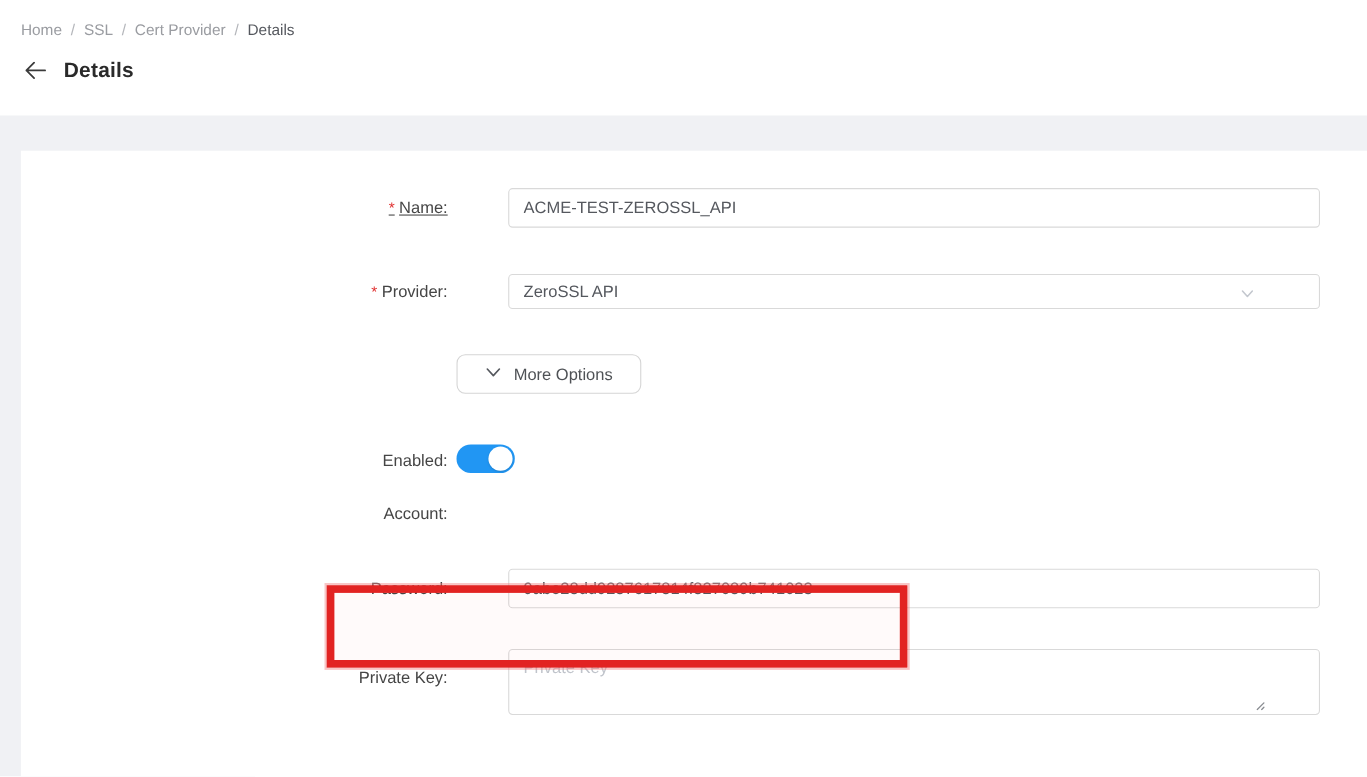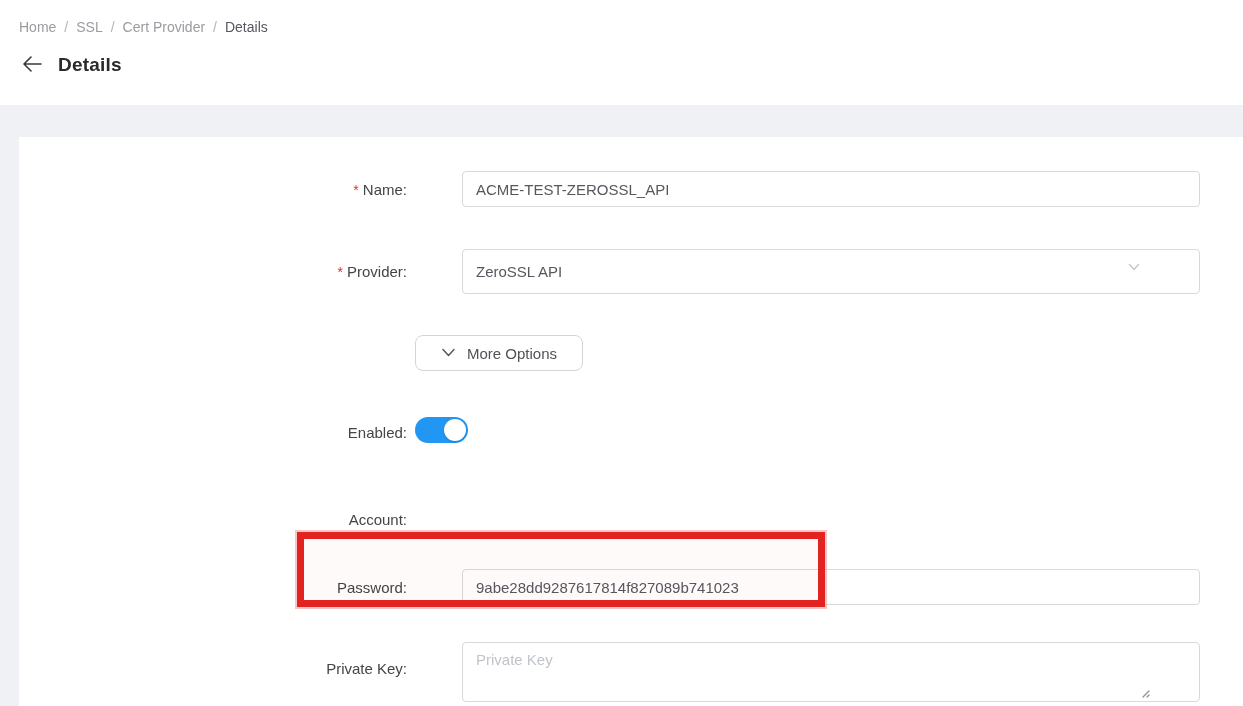--- a/index.html
+++ b/index.html
@@ -71,21 +71,21 @@
     background: #ffffff;
     font-family: "Liberation Sans", sans-serif;
     font-size: 15px;
     color: #55585e;
     margin-left: 47px;
   }
   .text-input { height: 36px; padding: 0 13px; outline: none; }
   .text-input::placeholder, .textarea-box::placeholder { color: #c0c4cb; opacity: 1; }
 
   .select-box {
-    height: 45px;
+    height: 32px;
     display: flex; align-items: center;
     padding: 0 13px;
     cursor: pointer;
   }
   .select-box .chev { position: absolute; right: 12px; top: 11px; }
 
   .more-options-btn {
     height: 36px; width: 168px;
     border: 1px solid #d5d5d5;
     border-radius: 8px;
@@ -123,24 +123,24 @@
     display: block;
   }
   .resize-grip {
     position: absolute;
     right: 3px; bottom: 4px;
     cursor: nwse-resize;
     line-height: 0;
   }
 
   
-  .mb-a { margin-bottom: 42px; }
+  .mb-a { margin-bottom: 42px; text-decoration: underline; }
   .mb-b { margin-bottom: 41px; }
   .mb-c { margin-bottom: 46px; }
-  .mb-d { margin-bottom: 64px; }
+  .mb-d { margin-bottom: 24px; }
   .mb-e { margin-bottom: 37px; }
 
   
   .annotation-rect {
     position: absolute;
     left: 297px; top: 532px;
     width: 528px; height: 75px;
     border: 7px solid #e22322;
     background: rgba(255, 0, 0, 0.02);
     box-shadow: 0 0 0 2px rgba(240, 128, 128, 0.45);

